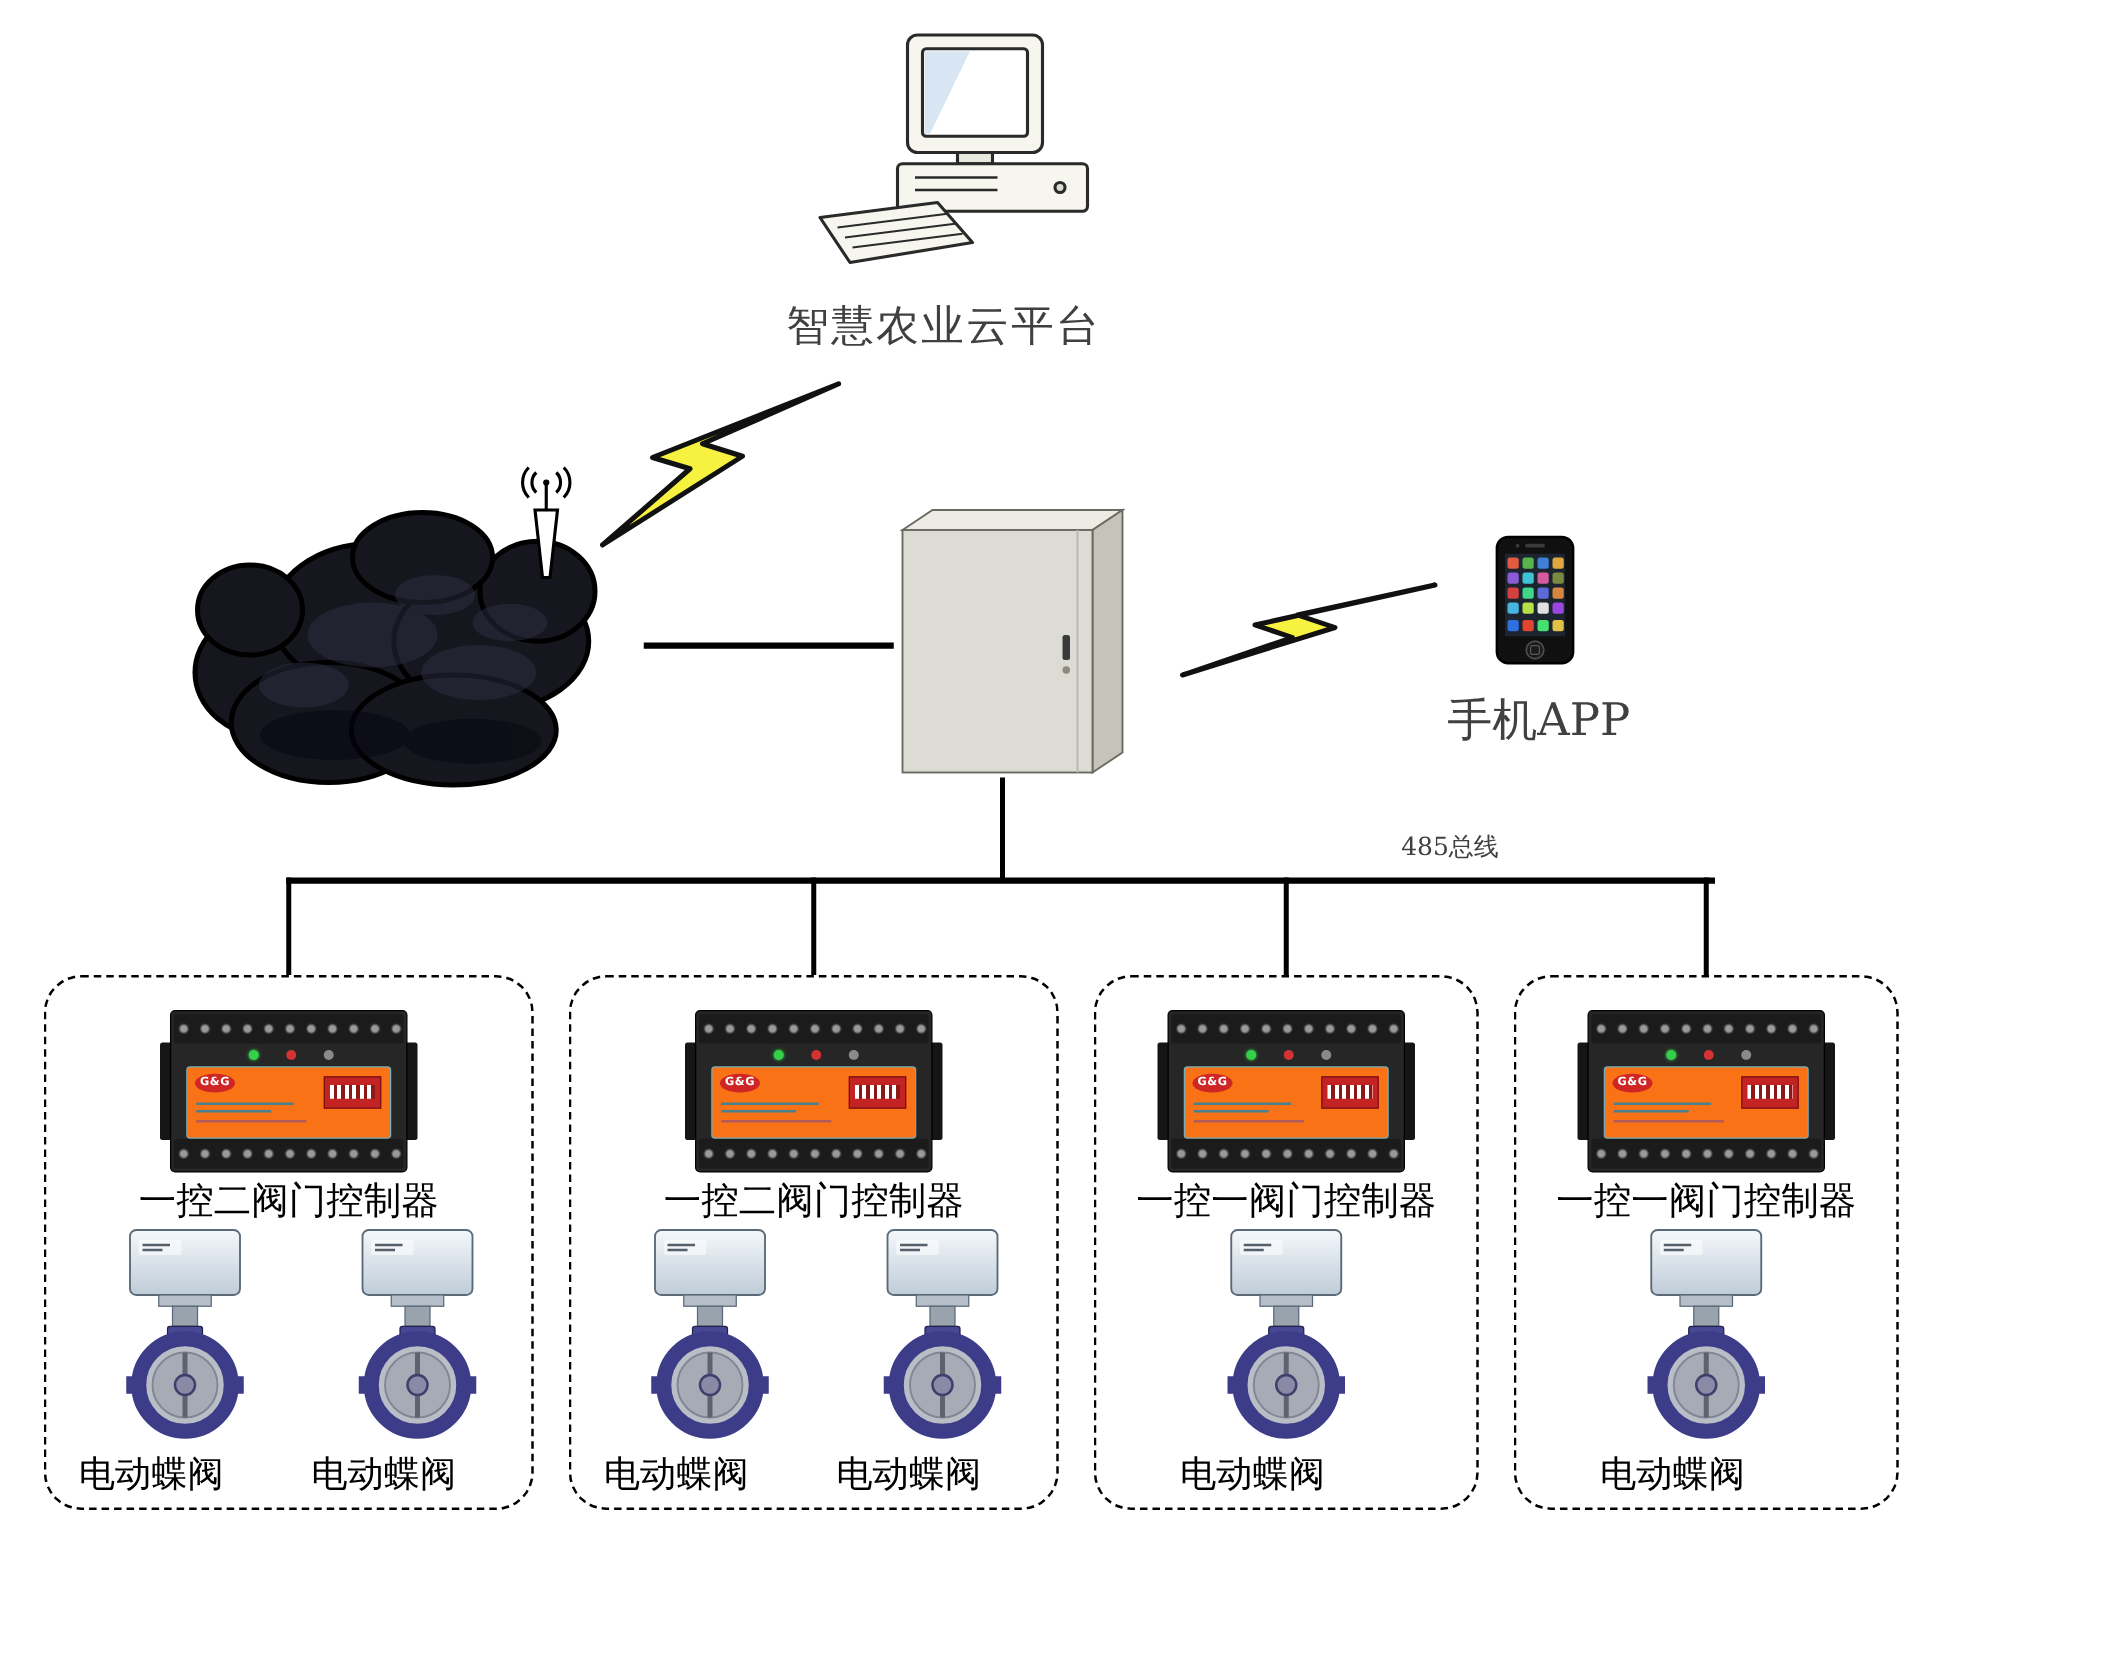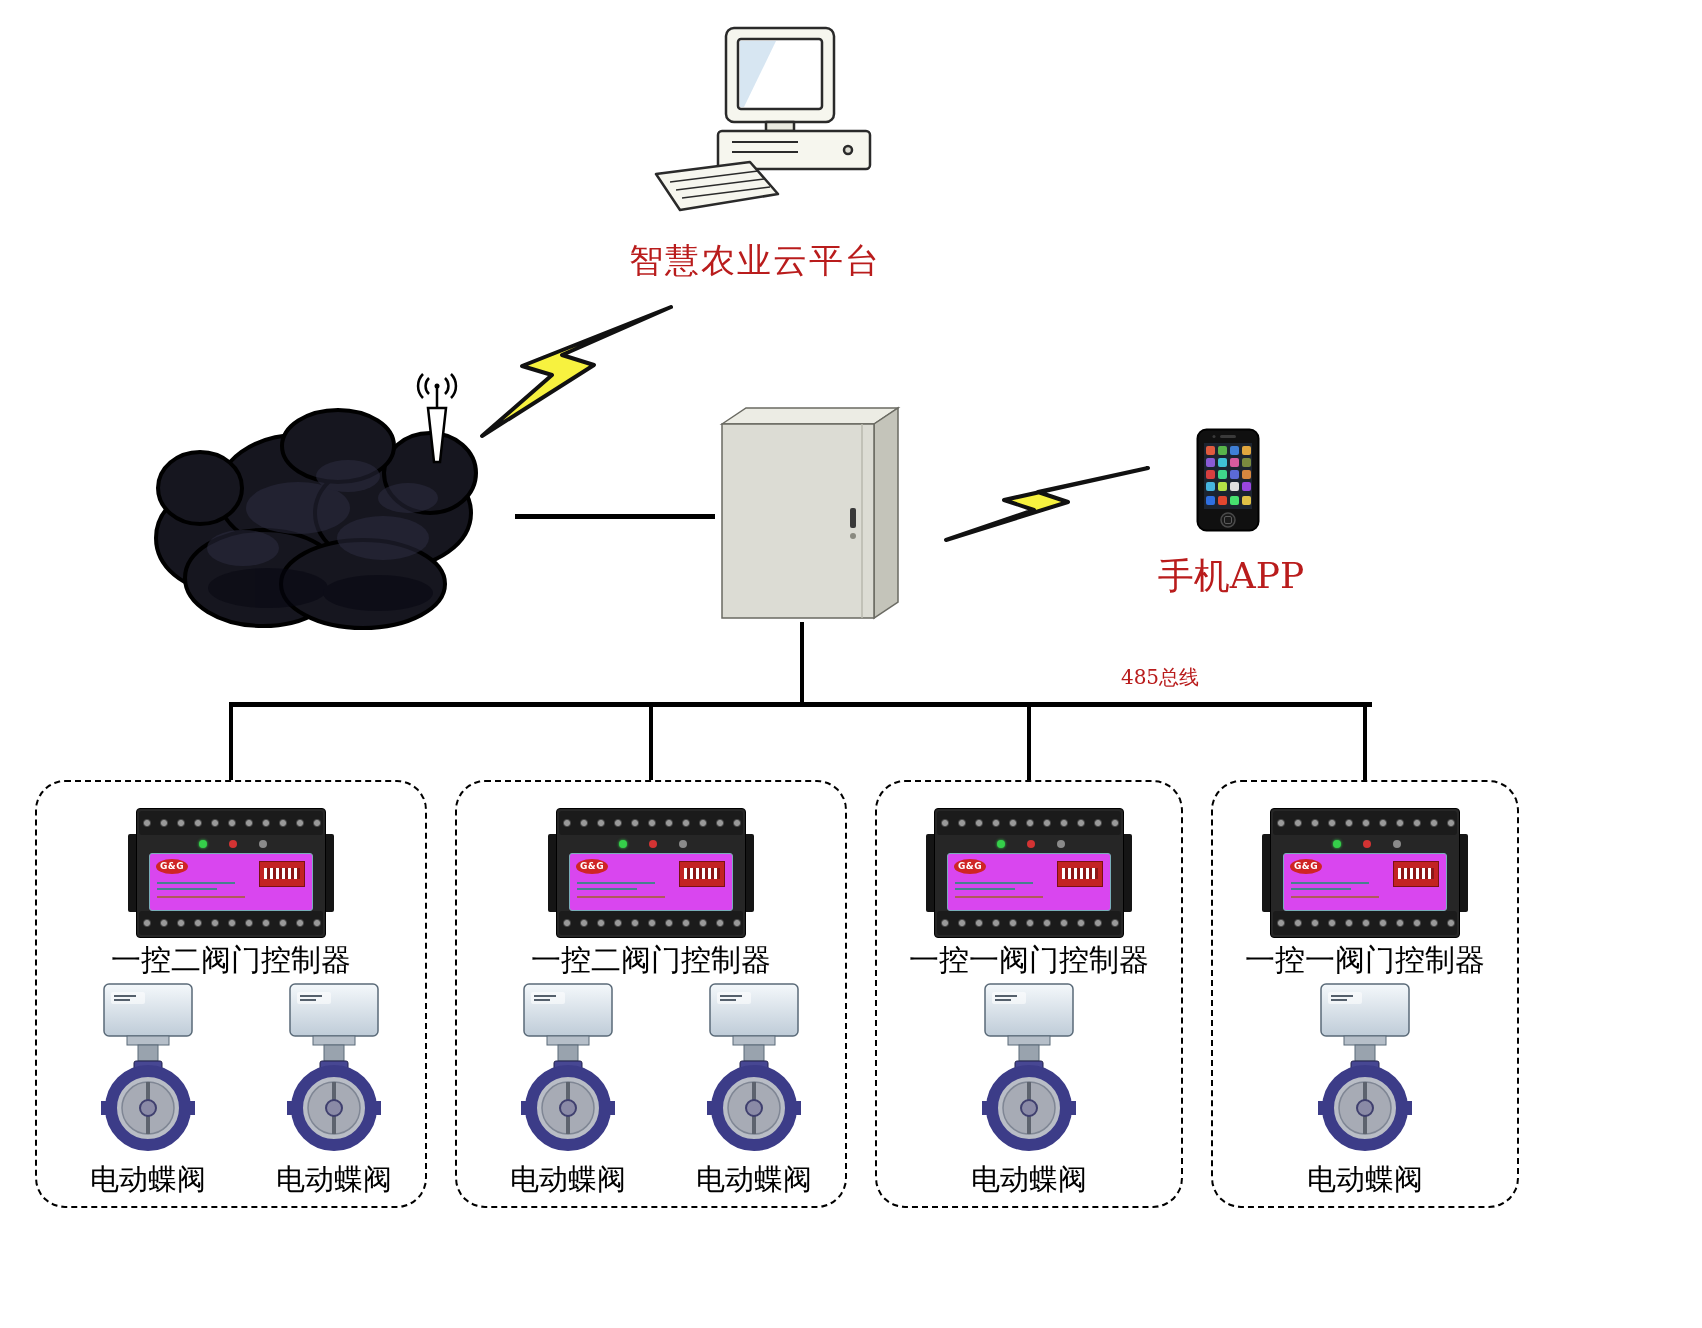--- a/index.html
+++ b/index.html
@@ -1,40 +1,40 @@
 <!DOCTYPE html>
 <html><head>
 <meta charset="utf-8">
 <style>
   html,body{margin:0;padding:0;background:#fff;}
   .canvas{position:relative;width:1702px;height:1328px;background:#ffffff;overflow:hidden;font-family:"DejaVu Serif",serif;}
   .abs{position:absolute;}
-  .lbl{position:absolute;text-align:center;color:#b91c1c;font-family:"DejaVu Serif",serif;white-space:nowrap;}
+  .lbl{position:absolute;text-align:center;color:#404040;font-family:"DejaVu Serif",serif;white-space:nowrap;}
   .hline,.vline{position:absolute;background:#000;}
   .group-box{position:absolute;top:780px;height:428px;border:2px dashed #000;border-radius:30px;background:#fff;box-sizing:border-box;}
   .controller{position:absolute;top:26px;left:50%;transform:translateX(-50%);width:206px;height:130px;}
   .ear{position:absolute;top:26px;width:11px;height:78px;background:#151515;border-radius:2px;}
   .ear.l{left:0}.ear.r{right:0}
   .ctrl-body{position:absolute;left:8px;right:8px;top:0;bottom:0;background:#262626;border:1px solid #000;border-radius:4px;}
   .ctrl-strip{position:absolute;left:2px;right:2px;height:24px;background:#1b1b1b;background-image:radial-gradient(circle at 8px 12px,#9a9a9a 2.5px,#4a4a4a 3.5px,transparent 4.5px);background-size:17px 24px;border-radius:3px;}
   .ctrl-strip.top{top:2px}.ctrl-strip.bottom{bottom:2px}
   .led{position:absolute;width:8px;height:8px;border-radius:50%;top:31px;}
   .led.g{left:62px;background:#35d04a;box-shadow:0 0 3px #35d04a;}
   .led.r{left:92px;background:#d33333;}
   .led.d{left:122px;background:#8a8a8a;}
-  .ctrl-panel{position:absolute;left:12px;right:12px;top:44px;height:56px;background:#d946ef;border:1px solid #79aeb8;border-radius:3px;}
+  .ctrl-panel{position:absolute;left:12px;right:12px;top:44px;height:56px;background:#f97316;border:1px solid #79aeb8;border-radius:3px;}
   .gg-logo{position:absolute;left:6px;top:5px;width:32px;height:15px;background:#cf2525;border-radius:50%;color:#fff;font:bold 9px/15px "DejaVu Sans",sans-serif;text-align:center;letter-spacing:.5px;}
   .mline{position:absolute;left:7px;height:2px;background:#49808e;}
   .m1{top:28px;width:78px}.m2{top:34px;width:60px}.m3{top:42px;width:88px;background:#b05a5a}
   .dip{position:absolute;right:7px;top:7px;width:44px;height:24px;background:#c32323;border:1px solid #7c1010;}
   .dip-pins{position:absolute;left:4px;right:4px;top:6px;height:11px;background:repeating-linear-gradient(90deg,#fff 0 3px,#8c1717 3px 6px);}
   .ctl-label{position:absolute;top:158px;left:0;right:0;text-align:center;font-size:30px;}
   .valve{position:absolute;top:198px;width:122px;height:172px;}
   .valve svg{width:100%;height:100%;display:block;}
-  .valve-label{position:absolute;top:378px;width:170px;text-align:center;font-size:29px;}
+  .valve-label{position:absolute;top:378px;width:170px;font-size:29px;}
   .centerx{left:50%;transform:translateX(-50%);}
 </style>
 </head>
 <body>
 
 <div class="canvas">
 
   <svg width="0" height="0" style="position:absolute" aria-hidden="true">
     <defs>
       <linearGradient id="actGrad" x1="0" y1="0" x2="0" y2="1">

